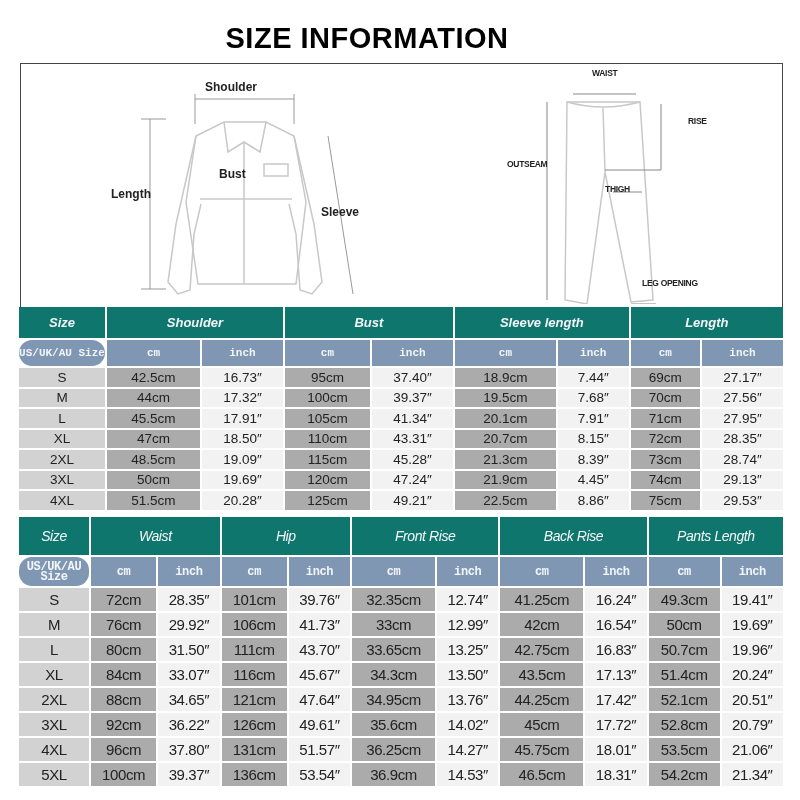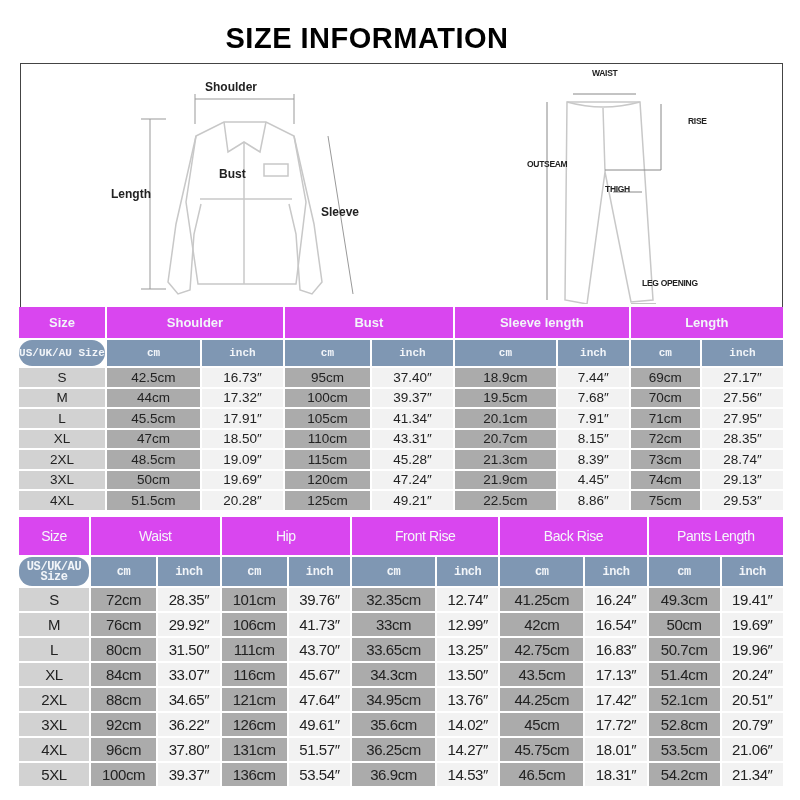--- a/index.html
+++ b/index.html
@@ -3,21 +3,21 @@
 <meta charset="utf-8">
 <style>
   html,body{margin:0;padding:0;background:#fff;}
   body{width:800px;height:800px;position:relative;overflow:hidden;font-family:"Liberation Sans",sans-serif;}
   .title{position:absolute;top:22px;left:0;width:734px;text-align:center;font-weight:bold;font-size:29px;color:#000;letter-spacing:0.5px;}
   .diagram-box{position:absolute;left:20px;top:63px;width:761px;height:244px;border:1px solid #444;border-bottom:none;background:#fff;}
   .diagram-label{position:absolute;font-size:12px;font-weight:bold;color:#222;}
   .pants-label{position:absolute;font-size:8.5px;font-weight:bold;color:#222;letter-spacing:-0.3px;}
   table{border-collapse:separate;border-spacing:2px;position:absolute;}
   td{text-align:center;padding:0;color:#222;}
-  .hdr{background:#d946ef;color:#f2f5f9;font-weight:bold;}
+  .hdr{background:#0f766e;color:#f2f5f9;font-weight:bold;font-style:italic;}
   .sub{background:#7f97b3;color:#f2f5f9;font-family:"Liberation Mono",monospace;font-weight:bold;}
   .sizecol{background:#d2d2d2;}
   .cm{background:#ababab;}
   .in{background:#f2f2f2;}
   #t1{left:17px;top:305px;width:768px;}
   #t1 td{font-size:13.5px;height:18.5px;}
   #t1 .hdr{height:31px;font-size:13px;}
   #t1 .sub{height:26px;font-size:11px;}
   #t2{left:17px;top:515px;width:768px;}
   #t2 td{font-size:15px;height:23px;font-family:"Liberation Sans",sans-serif;letter-spacing:-0.4px;}
@@ -72,21 +72,21 @@
       <line x1="52" y1="22" x2="115" y2="22"></line>
       <line x1="26" y1="30" x2="26" y2="228"></line>
       <line x1="140" y1="32" x2="140" y2="98"></line>
       <line x1="84" y1="98" x2="140" y2="98"></line>
       <line x1="92" y1="120" x2="121" y2="120"></line>
       <line x1="110" y1="232" x2="135" y2="232"></line>
     </g>
   </svg>
   <div class="pants-label" style="left:571px;top:4px;">WAIST</div>
   <div class="pants-label" style="left:660px;top:52px;margin-left:7px;">RISE</div>
-  <div class="pants-label" style="left:506px;top:95px;">OUTSEAM</div>
+  <div class="pants-label" style="left:486px;top:95px;">OUTSEAM</div>
   <div class="pants-label" style="left:584px;top:120px;">THIGH</div>
   <div class="pants-label" style="left:621px;top:214px;text-align:right;">LEG OPENING</div>
 </div>
 
 <table id="t1">
   <tbody>
       <tr>
     <td class="hdr" style="width:86px">Size</td>
     <td class="hdr" colspan="2">Shoulder</td>
     <td class="hdr" colspan="2">Bust</td>

